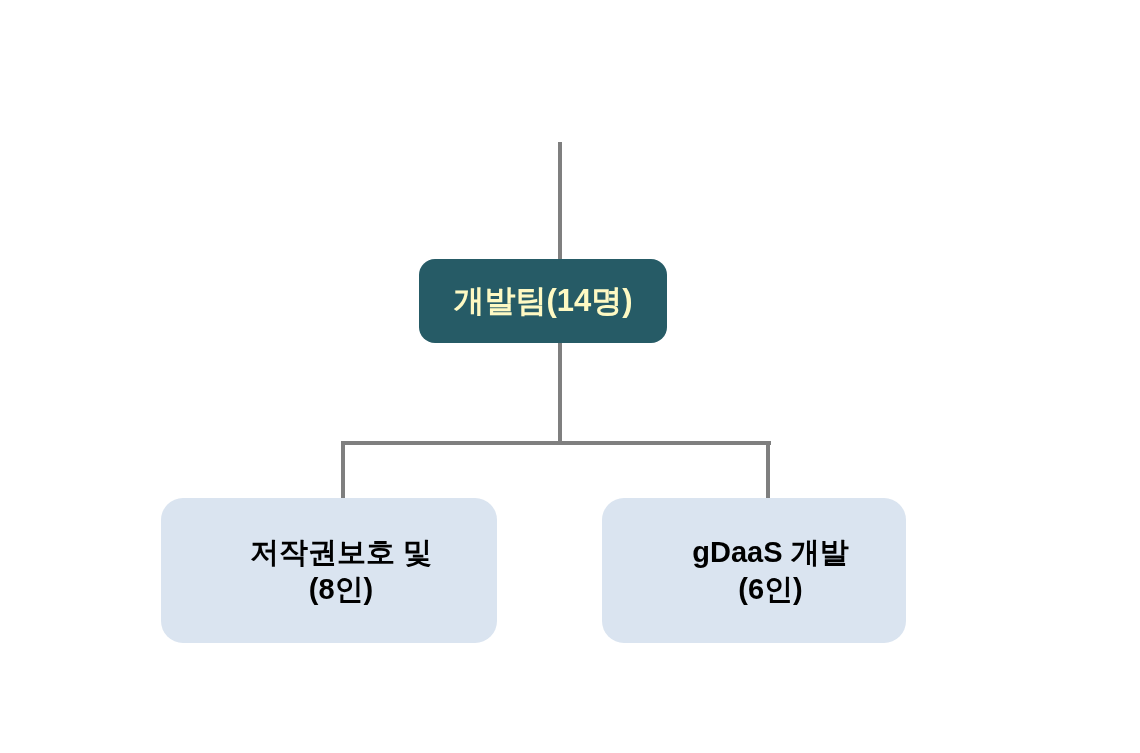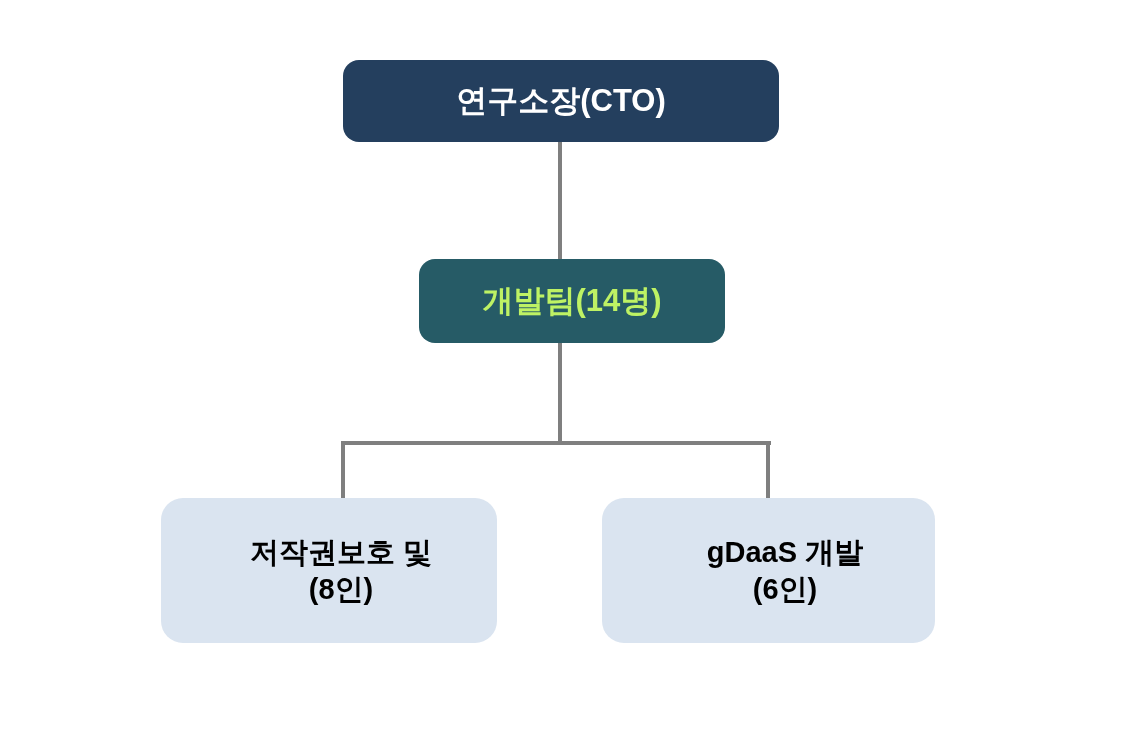--- a/index.html
+++ b/index.html
@@ -28,41 +28,41 @@
   .node-root {
     left: 343px; top: 60px;
     width: 436px; height: 82px;
     background: #243F5E;
     color: #ffffff;
     border-radius: 16px;
     font-size: 31px;
   }
   .node-mid {
     left: 419px; top: 259px;
-    width: 306px; height: 84px;
+    width: 248px; height: 84px;
     background: #265B66;
-    color: #bef264;
+    color: #fef9c3;
     border-radius: 16px;
     font-size: 31px;
     text-align: center;
   }
   .node-leaf {
     background: #DAE4F0;
     color: #000000;
     border-radius: 22px;
     font-size: 29px;
     line-height: 37px;
   }
   .node-leaf-left {
     left: 161px; top: 498px;
     width: 336px; height: 145px; padding-left: 24px;
   }
   .node-leaf-right {
     left: 602px; top: 498px;
-    width: 333px; height: 145px; padding-left: 33px;
+    width: 304px; height: 145px; padding-left: 33px;
   }
   .connector {
     position: absolute;
     background: #7F7F7F;
   }
   .conn-root-mid   { left: 558px; top: 142px; width: 4px; height: 117px; }
   .conn-mid-down   { left: 558px; top: 343px; width: 4px; height: 102px; }
   .conn-horizontal { left: 341px; top: 441px; width: 430px; height: 4px; }
   .conn-drop-left  { left: 341px; top: 441px; width: 4px; height: 57px; }
   .conn-drop-right { left: 766px; top: 441px; width: 4px; height: 57px; }
@@ -71,23 +71,20 @@
 <body>
 
 <div class="canvas">
 
   <div class="connector conn-root-mid"></div>
   <div class="connector conn-mid-down"></div>
   <div class="connector conn-horizontal"></div>
   <div class="connector conn-drop-left"></div>
   <div class="connector conn-drop-right"></div>
 
-  <div class="node node-root">
-    <span>연구소장(CTO)</span>
-  </div>
 
   <div class="node node-mid">
     <span>개발팀(14명)</span>
   </div>
 
   <div class="node node-leaf node-leaf-left">
     <div>저작권보호 및</div>
     <div>(8인)</div>
   </div>
 

